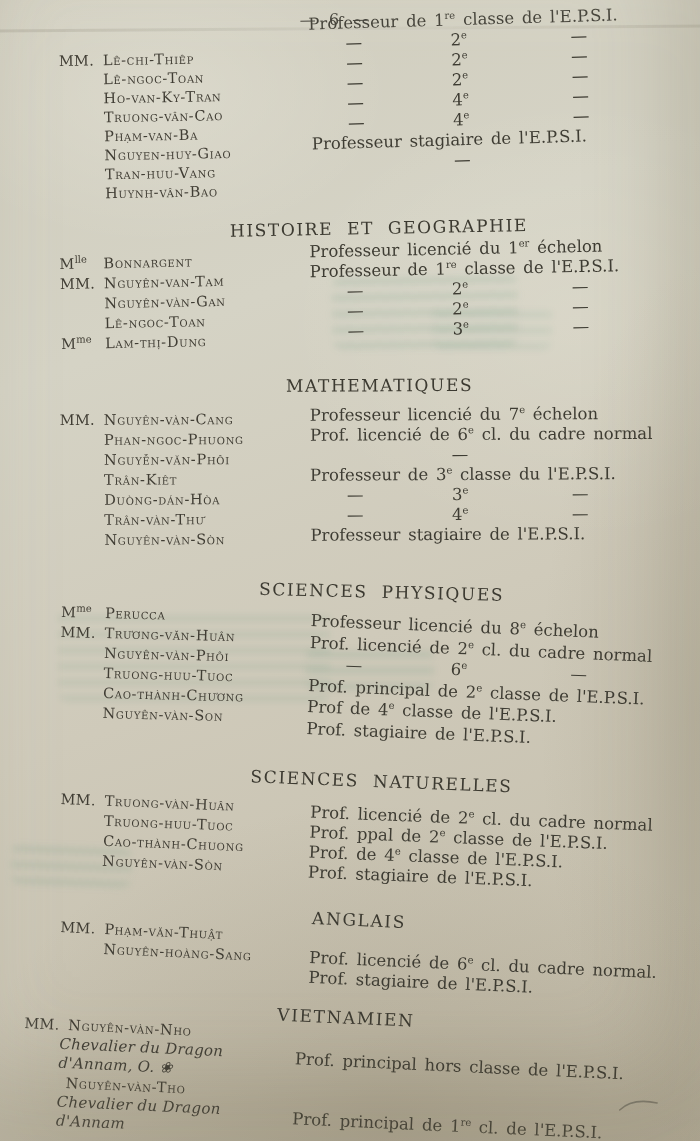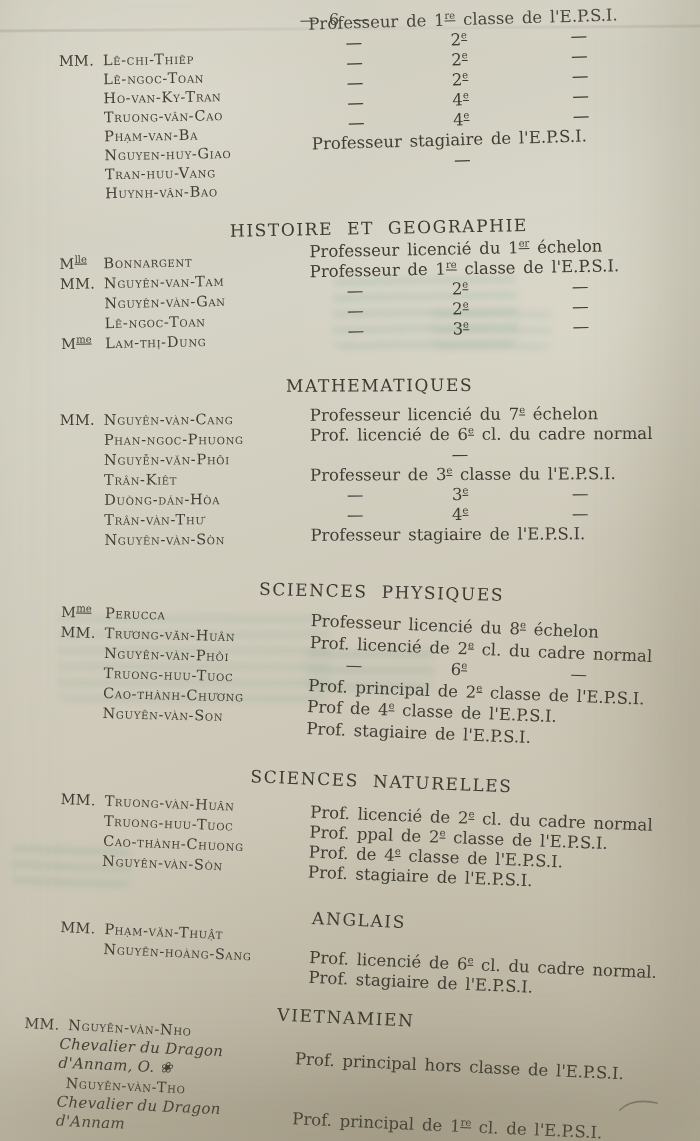--- a/index.html
+++ b/index.html
@@ -43,21 +43,21 @@
     font-variant-caps:small-caps;white-space:nowrap;color:#403d34;}
   .prefix{display:inline-block;width:44px;margin-left:-44px;font-variant-caps:normal;letter-spacing:.3px;}
   .note{font-style:italic;font-variant-caps:normal;letter-spacing:.3px;
     padding-left:36px;line-height:19px;font-size:15px;white-space:nowrap;}
 
   .rrow{line-height:20px;font-size:16.5px;word-spacing:2.5px;white-space:nowrap;color:#3e3c33;}
   .rgrade{display:flex;}
   .gdash{flex:0 0 90px;text-align:center;}
   .gval{flex:0 0 120px;text-align:center;}
   .gdash + .gval + .gdash{flex:0 0 120px;}
-  sup{font-size:10px;line-height:0;vertical-align:super;letter-spacing:0;text-decoration:underline;}
+  sup{font-size:10px;line-height:0;vertical-align:super;letter-spacing:0;}
 
   
   .sec0{margin-top:16px;transform:rotate(-1deg);}
   .sec0 .person-line{line-height:19px;}
   .sec0 .col-right{margin-top:-33px;transform:rotate(-.7deg);transform-origin:left top;}
   .sec1{transform:rotate(-1.1deg);}
   .sec1 h2{margin:20px 0 10px;}
   .sec1 .col-right{margin-top:-7px;}
   .sec2{transform:rotate(-.3deg);}
   .sec2 h2{margin:23px 0 13px;}

